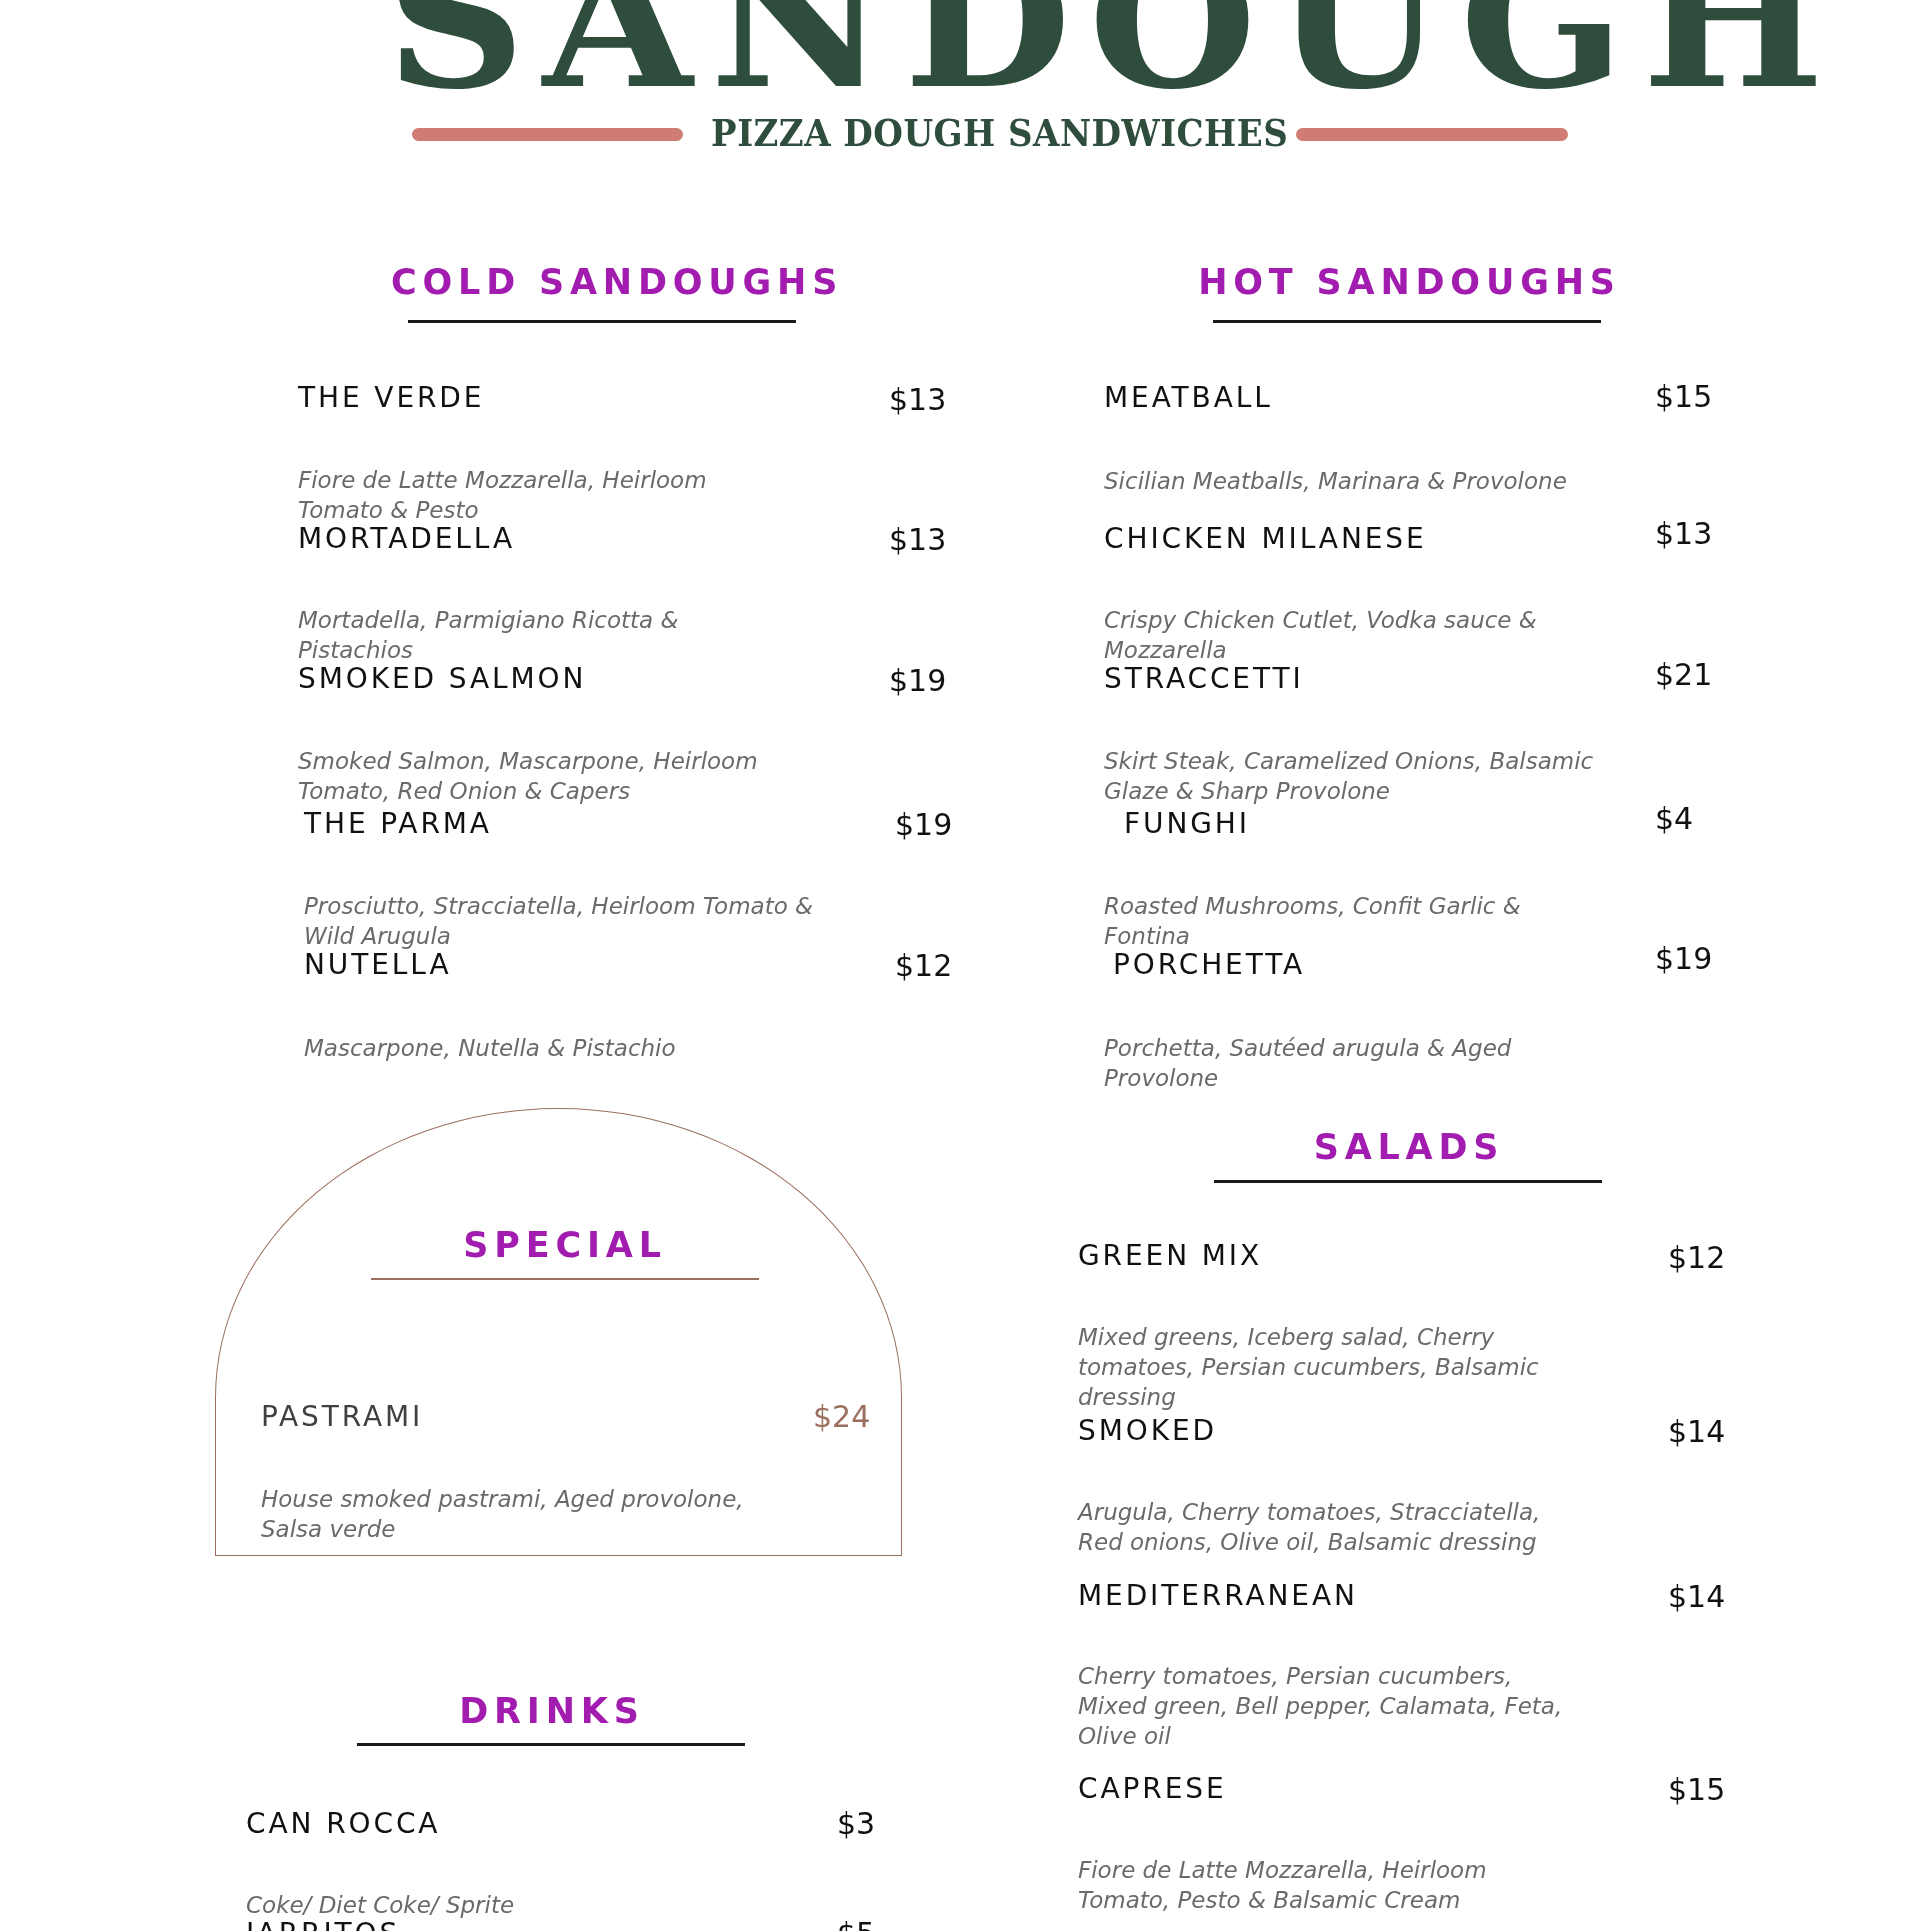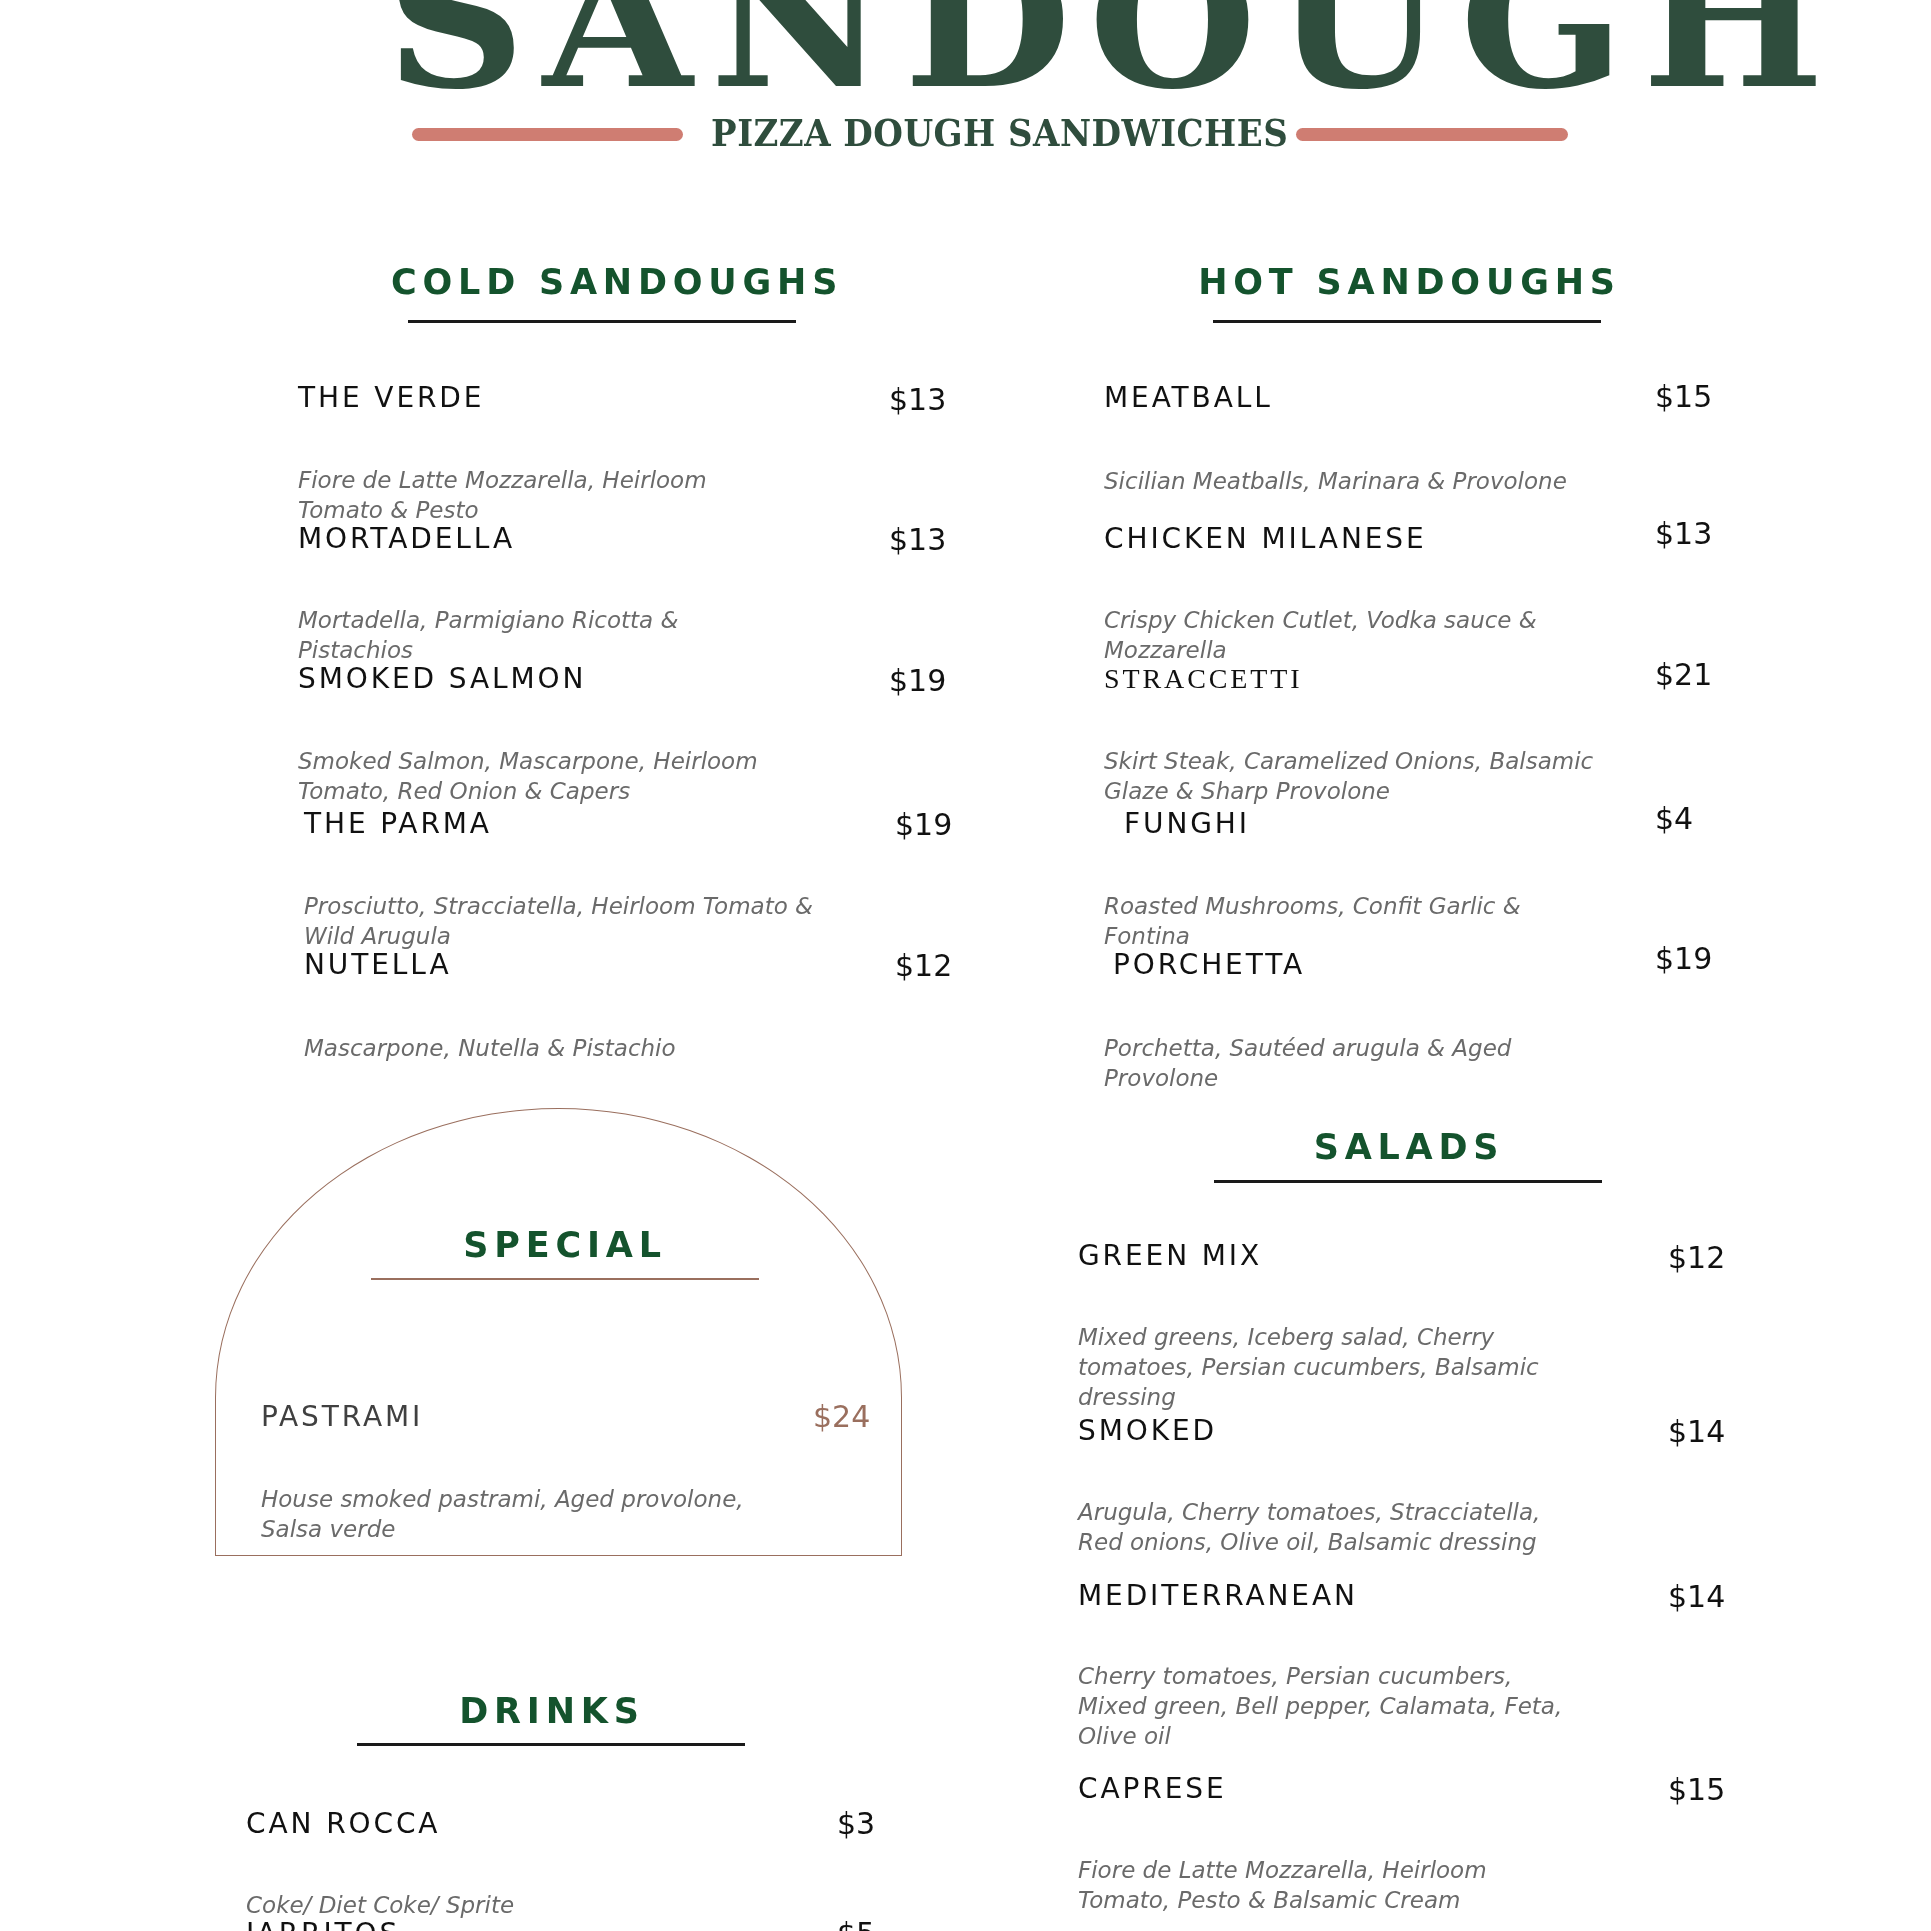--- a/index.html
+++ b/index.html
@@ -21,21 +21,21 @@
   }
   .tagline {
     top: 110px; left: 687px; width: 602px; text-align: center;
     font-family: "DejaVu Serif", "Liberation Serif", serif;
     font-weight: bold; font-size: 37px; line-height: 46px;
     color: #2f4d3d; white-space: nowrap; letter-spacing: 0.5px;
     transform: scaleX(0.92); transform-origin: center;
   }
   .section-heading {
     text-align: center; font-weight: bold; font-size: 35px; line-height: 42px;
-    color: #14532d; letter-spacing: 5.8px; white-space: nowrap;
+    color: #a21caf; letter-spacing: 5.8px; white-space: nowrap;
   }
   .section-rule { height: 2.9px; background: #1a1a1a; }
   .item-name {
     font-size: 28px; line-height: 35px; color: #111111; letter-spacing: 2.9px;
     white-space: nowrap; font-weight: normal;
   }
   .item-price {
     font-size: 30px; line-height: 35px; color: #111111; white-space: nowrap;
   }
   .item-desc {
@@ -105,21 +105,21 @@
     <div class="abs item-price" style="left:1655px; top:379px;">$15</div>
     <div class="abs item-desc" style="left:1104px; top:426px;">Sicilian Meatballs, Marinara &amp; Provolone</div>
   </div>
   <div>
     <div class="abs item-name" style="left:1104px; top:521px;">CHICKEN MILANESE</div>
     <div class="abs item-price" style="left:1655px; top:516px;">$13</div>
     <div class="abs item-desc" style="left:1104px; top:565px;">Crispy Chicken Cutlet, Vodka sauce &amp;
 Mozzarella</div>
   </div>
   <div>
-    <div class="abs item-name" style="left:1104px; top:661px;font-family:Liberation Serif, serif;">STRACCETTI</div>
+    <div class="abs item-name" style="left:1104px; top:661px;">STRACCETTI</div>
     <div class="abs item-price" style="left:1655px; top:657px;">$21</div>
     <div class="abs item-desc" style="left:1104px; top:706px;">Skirt Steak, Caramelized Onions, Balsamic
 Glaze &amp; Sharp Provolone</div>
   </div>
   <div>
     <div class="abs item-name" style="left:1104px; top:806px;margin-left:20px;">FUNGHI</div>
     <div class="abs item-price" style="left:1655px; top:801px;">$4</div>
     <div class="abs item-desc" style="left:1104px; top:851px;">Roasted Mushrooms, Confit Garlic &amp;
 Fontina</div>
   </div>

